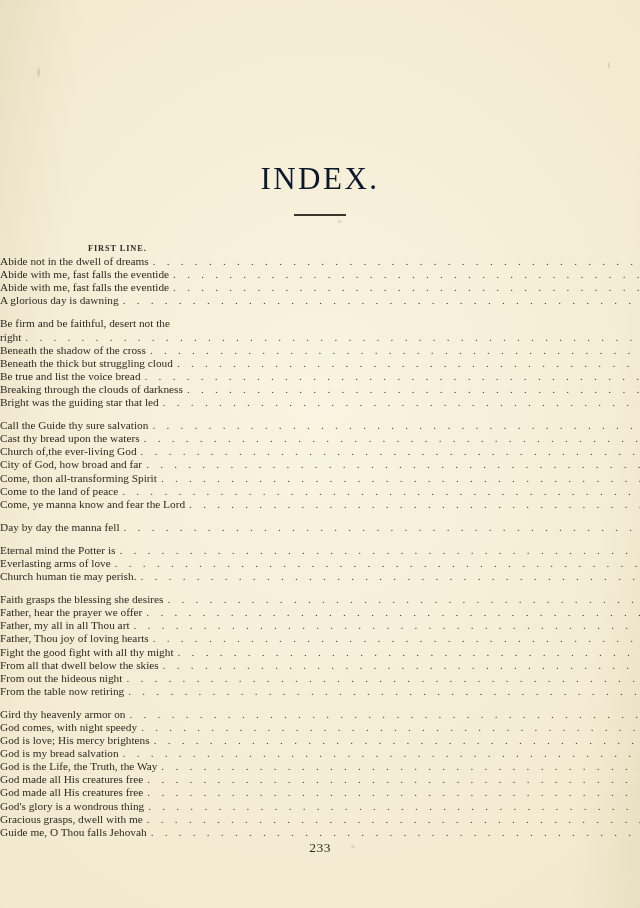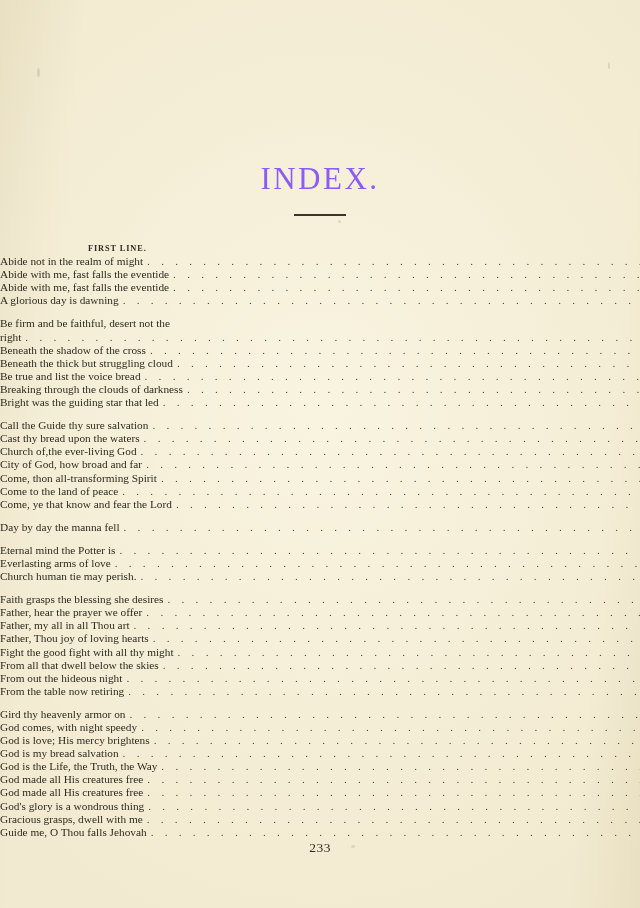--- a/index.html
+++ b/index.html
@@ -37,21 +37,21 @@
     padding: 0;
   }
   .index-title {
     text-align: center;
     font-size: 31px;
     letter-spacing: 2.5px;
     margin: 0;
     padding-top: 161px;
     font-weight: normal;
     font-family: "Liberation Serif", serif;
-    color: #8b5cf6;
+    color: #0f172a;
   }
   .title-rule {
     width: 52px;
     height: 2px;
     background: #3a3528;
     margin: 17px auto 0 auto;
   }
   .index-table {
     margin: 26px auto 0 auto;
     width: 556px;
@@ -118,21 +118,21 @@
     <thead>
       <tr>
         <th class="h-firstline">FIRST LINE.</th>
 
       </tr>
     </thead>
     <tbody id="index-body">
         <tr class="entry">
           <td class="c-firstline">
             <span class="cell-inner">
-              <span class="cell-text">Abide not in the realm of might</span>
+              <span class="cell-text">Abide not in the dwell of dreams</span>
               <span class="cell-dots"> . . . . . . . . . . . . . . . . . . . . . . . . . . . . . . . . . . . . . . . . . . . . . . . . . . . . . . . . . . . . . . . . . . . . . . . . . . . . . . . .</span>
             </span>
           </td>
         </tr>
         <tr class="entry">
           <td class="c-firstline">
             <span class="cell-inner">
               <span class="cell-text">Abide with me, fast falls the eventide</span>
               <span class="cell-dots"> . . . . . . . . . . . . . . . . . . . . . . . . . . . . . . . . . . . . . . . . . . . . . . . . . . . . . . . . . . . . . . . . . . . . . . . . . . . . . . . .</span>
             </span>
@@ -255,21 +255,21 @@
           <td class="c-firstline">
             <span class="cell-inner">
               <span class="cell-text">Come to the land of peace</span>
               <span class="cell-dots"> . . . . . . . . . . . . . . . . . . . . . . . . . . . . . . . . . . . . . . . . . . . . . . . . . . . . . . . . . . . . . . . . . . . . . . . . . . . . . . . .</span>
             </span>
           </td>
         </tr>
         <tr class="entry">
           <td class="c-firstline">
             <span class="cell-inner">
-              <span class="cell-text">Come, ye that know and fear the Lord</span>
+              <span class="cell-text">Come, ye manna know and fear the Lord</span>
               <span class="cell-dots"> . . . . . . . . . . . . . . . . . . . . . . . . . . . . . . . . . . . . . . . . . . . . . . . . . . . . . . . . . . . . . . . . . . . . . . . . . . . . . . . .</span>
             </span>
           </td>
         </tr>
         <tr class="group-gap">
           <td colspan="4"></td>
         </tr>
         <tr class="entry">
           <td class="c-firstline">
             <span class="cell-inner">

